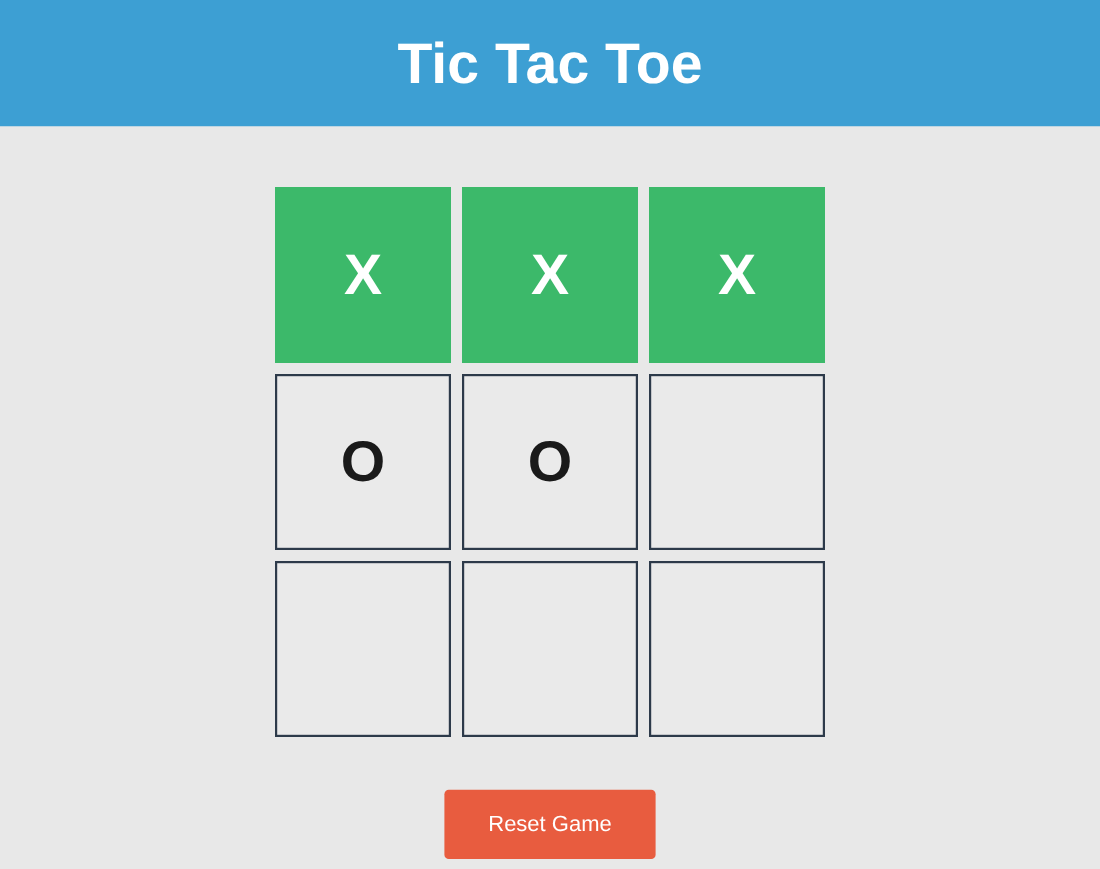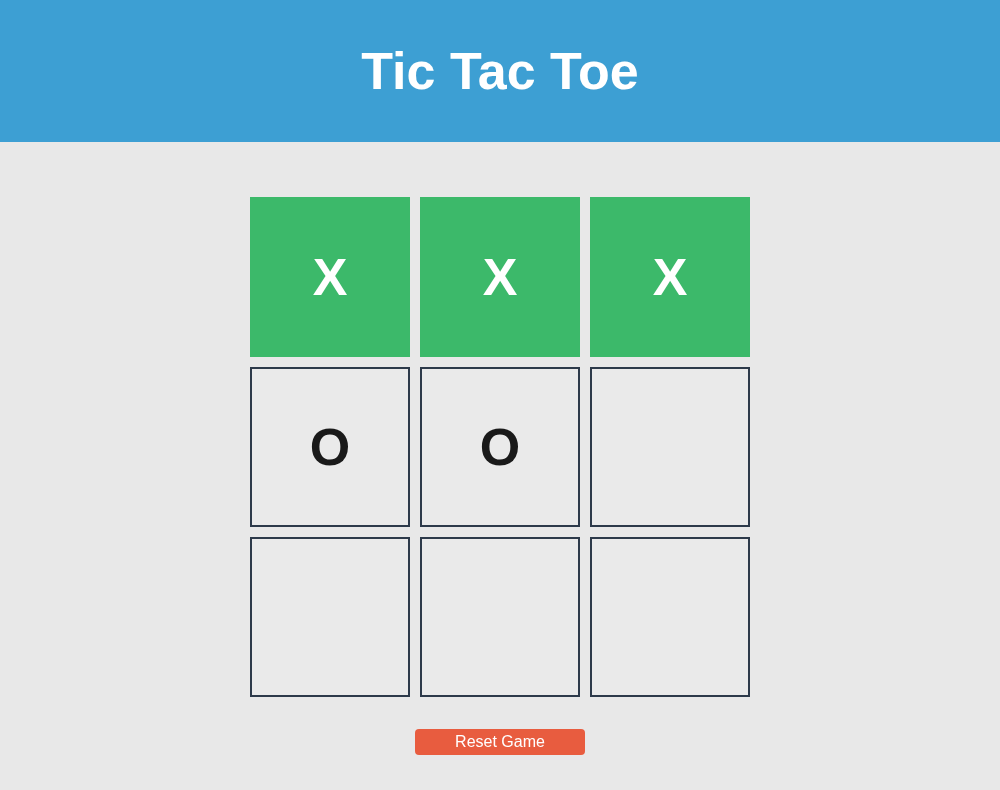--- a/index.html
+++ b/index.html
@@ -12,21 +12,21 @@
       font-family: Arial, sans-serif;
       background-color: #e8e8e8;
       width: 1000px;
       height: 790px;
       overflow: hidden;
     }
 
     .header {
       background-color: #3d9fd3;
       width: 100%;
-      height: 142px;
+      height: 115px;
       display: flex;
       align-items: center;
       justify-content: center;
     }
 
     .header-title {
       color: white;
       font-size: 52px;
       font-weight: bold;
     }
@@ -63,27 +63,27 @@
       background-color: #3cb96a;
       border: none;
       color: white;
     }
 
     .cell.has-o {
       color: #1a1a1a;
     }
 
     .reset-button {
-      margin-top: 32px;
+      margin-top: 48px;
       background-color: #e85c3f;
       color: white;
       border: none;
       border-radius: 4px;
-      padding: 4px 40px;
-      font-size: 16px;
+      padding: 20px 40px;
+      font-size: 20px;
       cursor: pointer;
       font-weight: normal;
     }
   </style>
 </head>
 <body>
 
 <div class="header">
   <h1 class="header-title">Tic Tac Toe</h1>
 </div>

